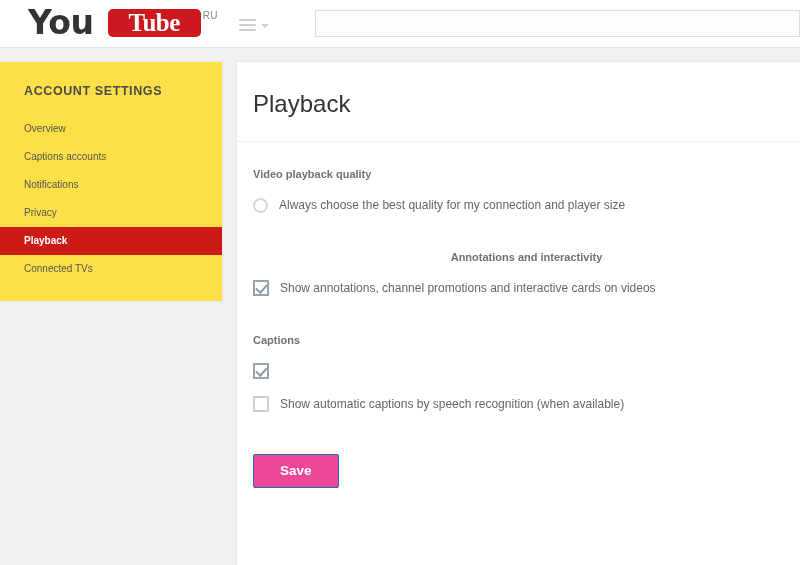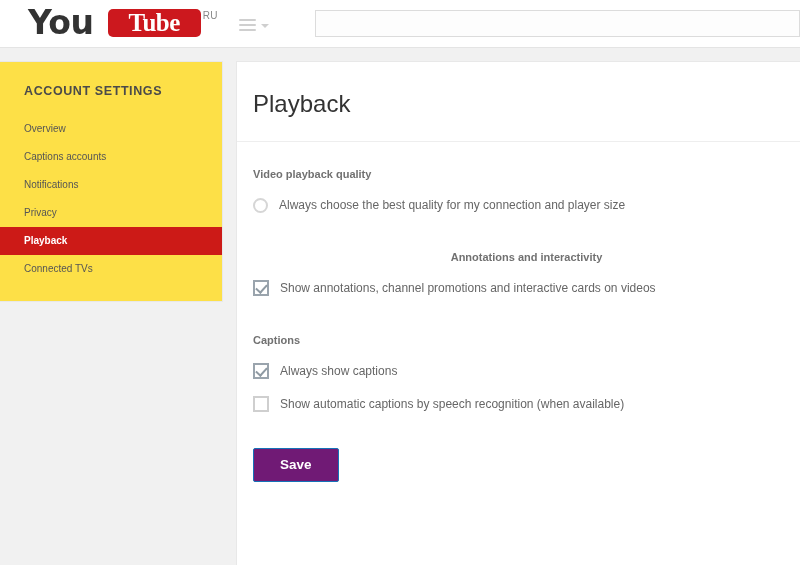--- a/index.html
+++ b/index.html
@@ -239,30 +239,31 @@
     width: 5px;
     height: 9px;
     border: solid #8f9aa3;
     border-width: 0 2px 2px 0;
     transform: rotate(42deg);
   }
 
   
   .save-wrap { margin-top: 36px; padding-left: 16px; }
   .save-button {
-    background: #701a75;
+    background: #ec4899;
     color: #ffffff;
     border: 1px solid #1572b8;
     font-family: "Liberation Sans", sans-serif;
     font-size: 13.5px;
     font-weight: bold;
     padding: 9px 26px;
     cursor: pointer;
     border-radius: 2px;
     line-height: 14px;
+    margin-top: 6px;
   }
 </style>
 </head>
 <body>
 
 <div class="header">
   <div class="logo-wrap">
     <span class="logo-you">You</span>
     <span class="logo-tube">Tube</span>
     <span class="logo-country">RU</span>
@@ -312,21 +313,20 @@
       <span class="checkbox checked"></span>
       <span class="option-label">Show annotations, channel promotions and interactive cards on videos</span>
     </div>
   </div>
 
   <div class="section sec3">
     <h2 class="section-heading">Captions</h2>
 
     <div class="option-row">
       <span class="checkbox checked"></span>
-      <span class="option-label">Always show captions</span>
     </div>
 
     <div class="option-row">
       <span class="checkbox unchecked"></span>
       <span class="option-label">Show automatic captions by speech recognition (when available)</span>
     </div>
   </div>
 
   <div class="save-wrap">
     <button class="save-button">Save</button>

